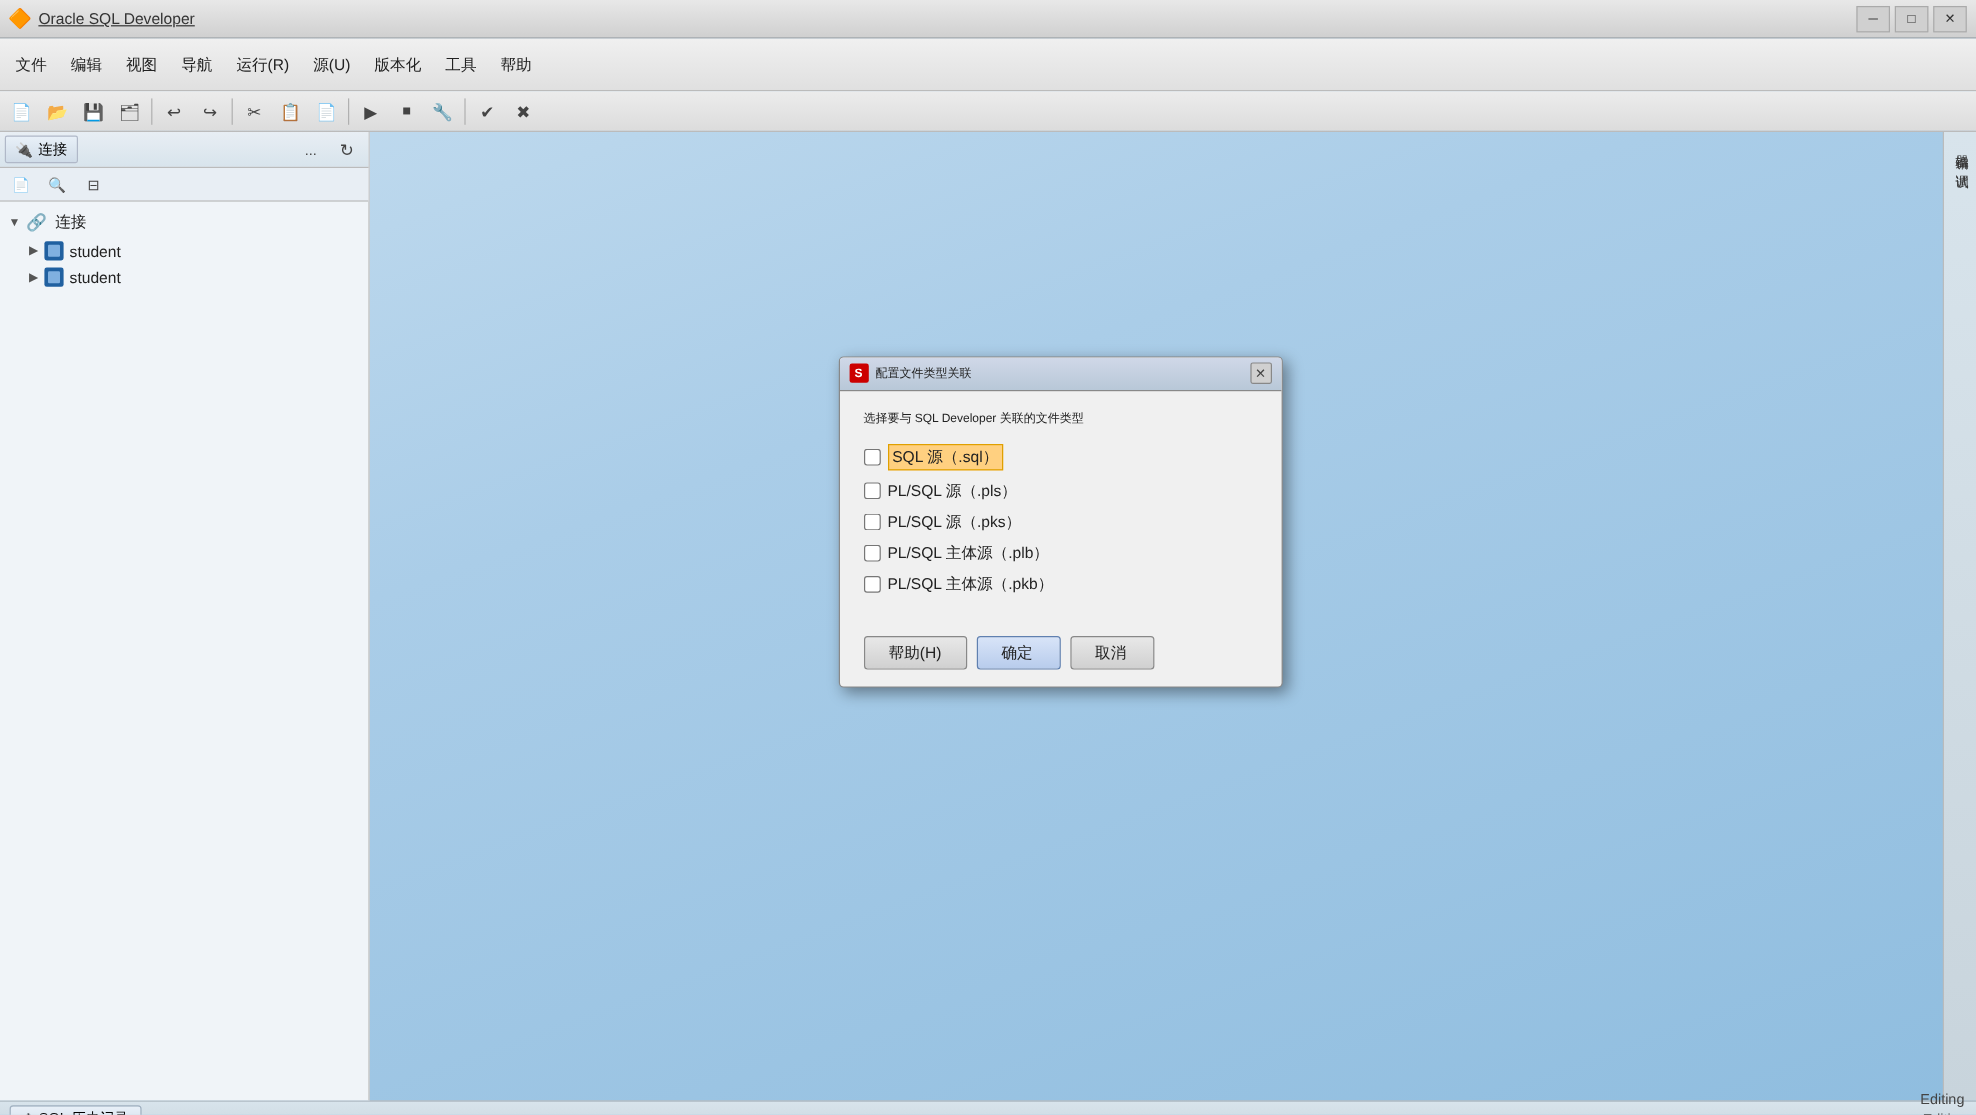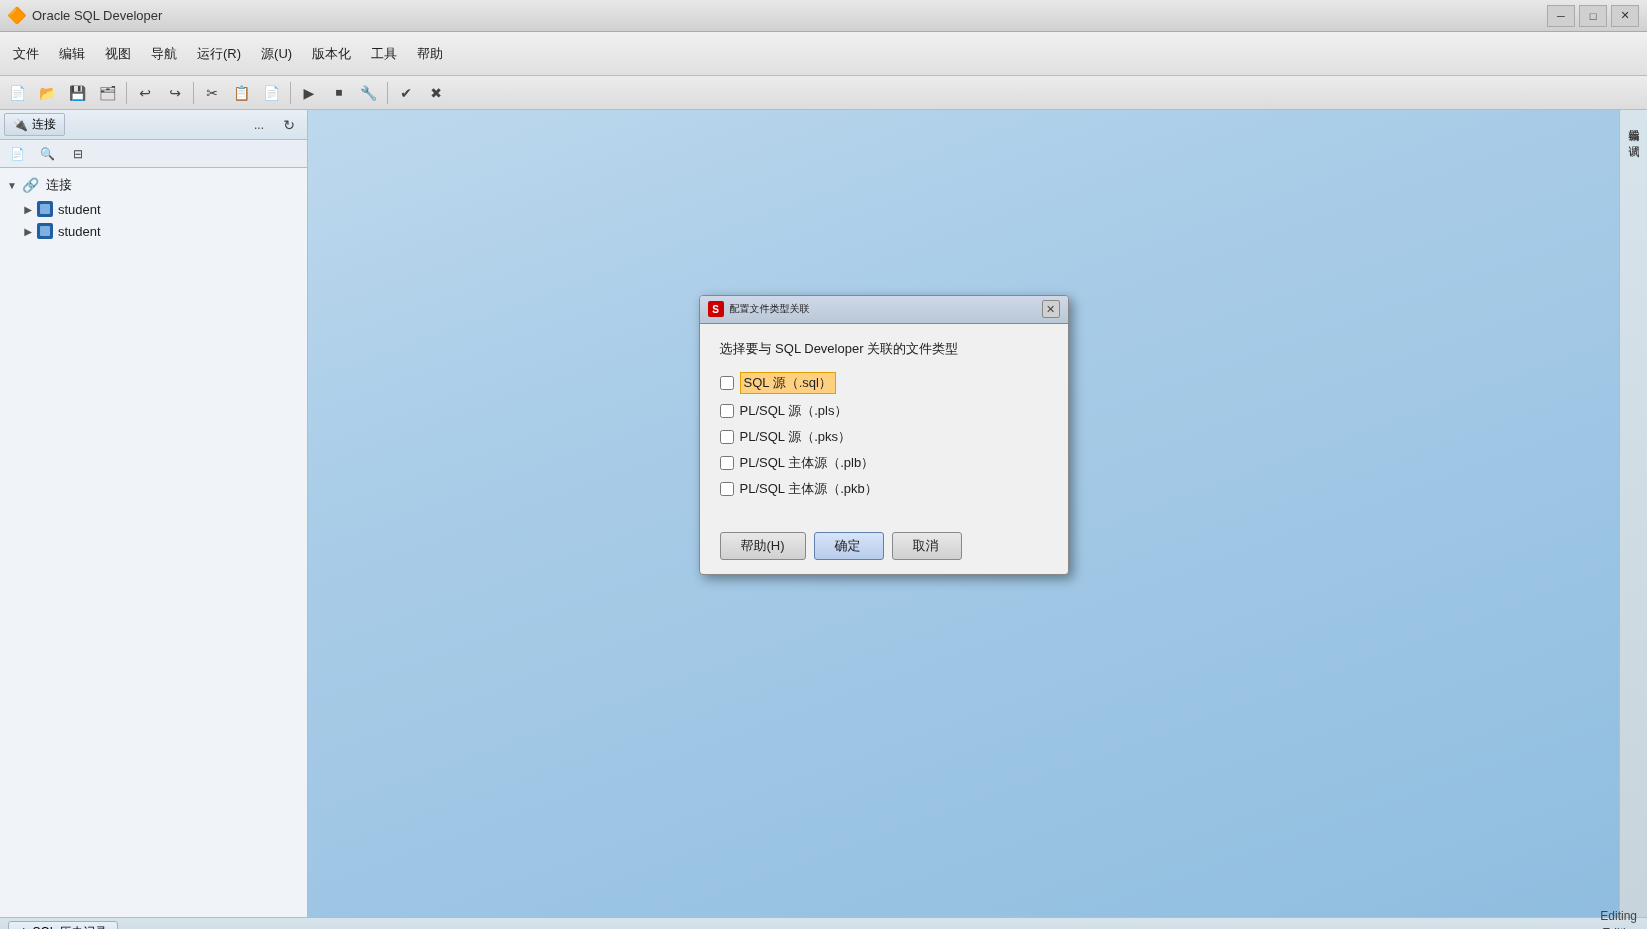--- a/index.html
+++ b/index.html
@@ -33,20 +33,21 @@
     }
     #titlebar-icon span {
       color: #c00;
       font-size: 16px;
       font-weight: bold;
     }
     #titlebar-title {
       font-size: 13px;
       color: #333;
       flex: 1;
+      text-decoration: underline;
     }
     #titlebar-controls {
       display: flex;
       gap: 4px;
     }
     .titlebar-btn {
       width: 28px;
       height: 22px;
       background: #d0d0d0;
       border: 1px solid #aaa;
@@ -321,21 +322,21 @@
       cursor: pointer;
       font-size: 11px;
       color: #444;
       border-radius: 2px;
     }
 
     #dialog-body {
       padding: 16px 20px;
     }
     #dialog-description {
-      font-size: 13px;
+      font-size: 10px;
       color: #222;
       margin-bottom: 14px;
     }
     .checkbox-row {
       display: flex;
       align-items: center;
       margin-bottom: 8px;
       gap: 6px;
     }
     .checkbox-row input[type="checkbox"] {

